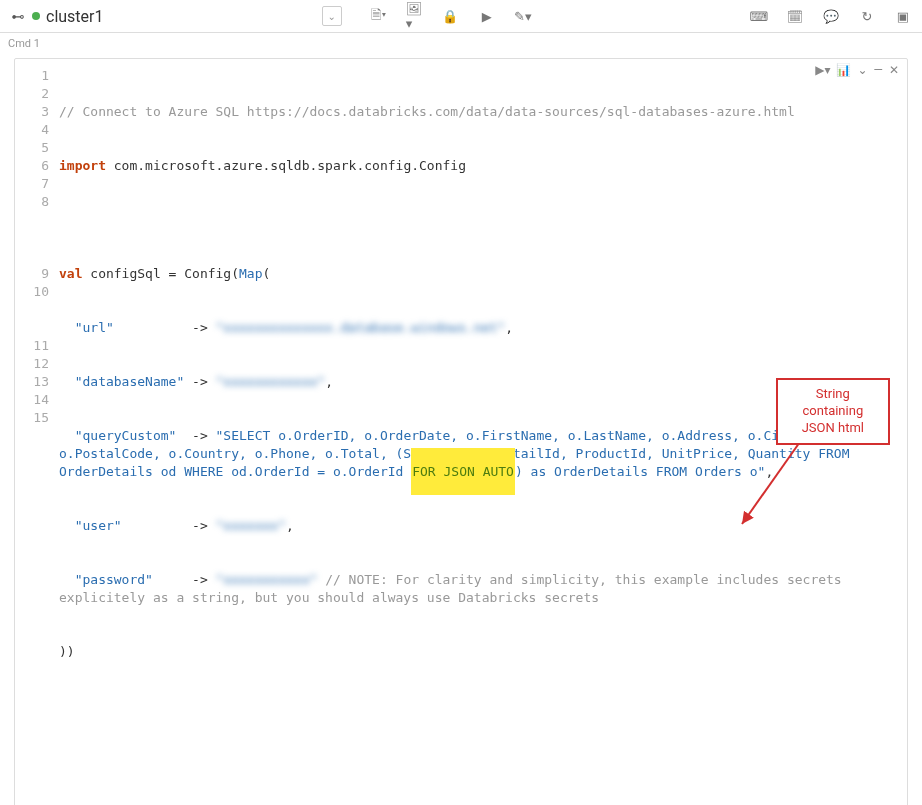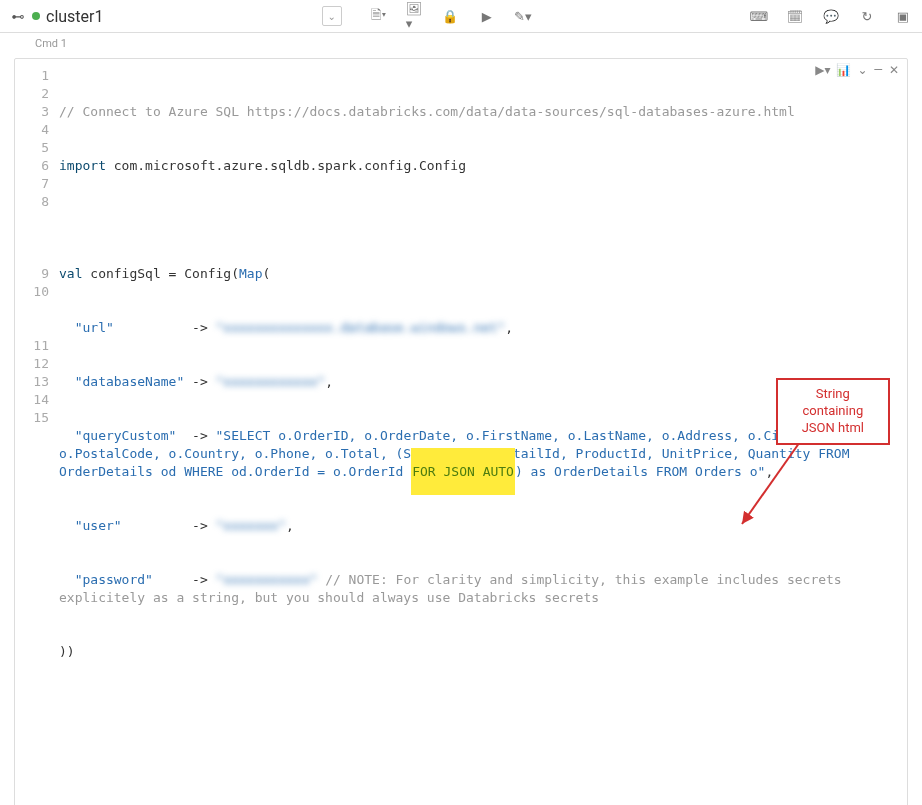--- a/index.html
+++ b/index.html
@@ -6,31 +6,31 @@
 body{font-family:-apple-system,BlinkMacSystemFont,"Segoe UI",Roboto,sans-serif;font-size:13px;color:#333;background:#fff;width:922px;height:805px;overflow:hidden}
 .toolbar{display:flex;align-items:center;padding:6px 10px;border-bottom:1px solid #ddd;gap:8px}
 .tb-left{display:flex;align-items:center;gap:6px}
 .tb-icon{width:16px;height:16px;display:flex;align-items:center;justify-content:center;color:#555;cursor:pointer}
 .status-dot{width:8px;height:8px;border-radius:50%;background:#4caf50}
 .cluster-name{font-size:16px;color:#333}
 .tb-dropdown{margin-left:auto;width:20px;height:20px;border:1px solid #ccc;border-radius:2px;display:flex;align-items:center;justify-content:center;color:#999;cursor:pointer;font-size:10px}
 .tb-group{display:flex;gap:18px;margin-left:20px}
 .tb-btn{width:18px;height:18px;display:flex;align-items:center;justify-content:center;color:#777;cursor:pointer}
 .tb-right{margin-left:auto;display:flex;gap:18px}
-.cmd-label{padding:4px 35px;font-size:11px;color:#999}
+.cmd-label{padding:4px 8px;font-size:11px;color:#999}
 .cell{margin:4px 14px;border:1px solid #ddd;border-radius:2px;position:relative}
 .cell-actions{position:absolute;top:4px;right:8px;display:flex;gap:6px;color:#888}
 .cell-actions span{cursor:pointer;font-size:12px}
 .code-area{display:flex;padding:8px 0;font-family:Menlo,Consolas,monospace;font-size:13px;line-height:18px}
 .gutter{width:44px;text-align:right;padding-right:10px;color:#aaa;user-select:none}
 .gutter div{height:18px}
 .code{flex:1;white-space:pre;overflow-x:auto;padding-right:10px}
 .code div{height:18px}
 .c-comment{color:#999}
-.c-kw{color:#0c4a6e;font-weight:400}
+.c-kw{color:#c2410c;font-weight:700}
 .c-def{color:#2a6db0}
 .c-str{color:#2a6db0}
 .c-blur{filter:blur(3px);color:#2a6db0}
 .hl{background:#ffeb3b;color:#4d7c0f;padding:16px 1px}
 .multiline{height:auto!important;white-space:pre-wrap}
 .callout{position:absolute;top:378px;right:32px;border:2px solid #d32f2f;padding:6px 24px;background:#fff;color:#d32f2f;font-size:13px;text-align:center;line-height:1.3;z-index:10}
 .arrow-svg{position:absolute;top:434px;right:110px;z-index:9;pointer-events:none}
 </style>
 </head>
 <body>

